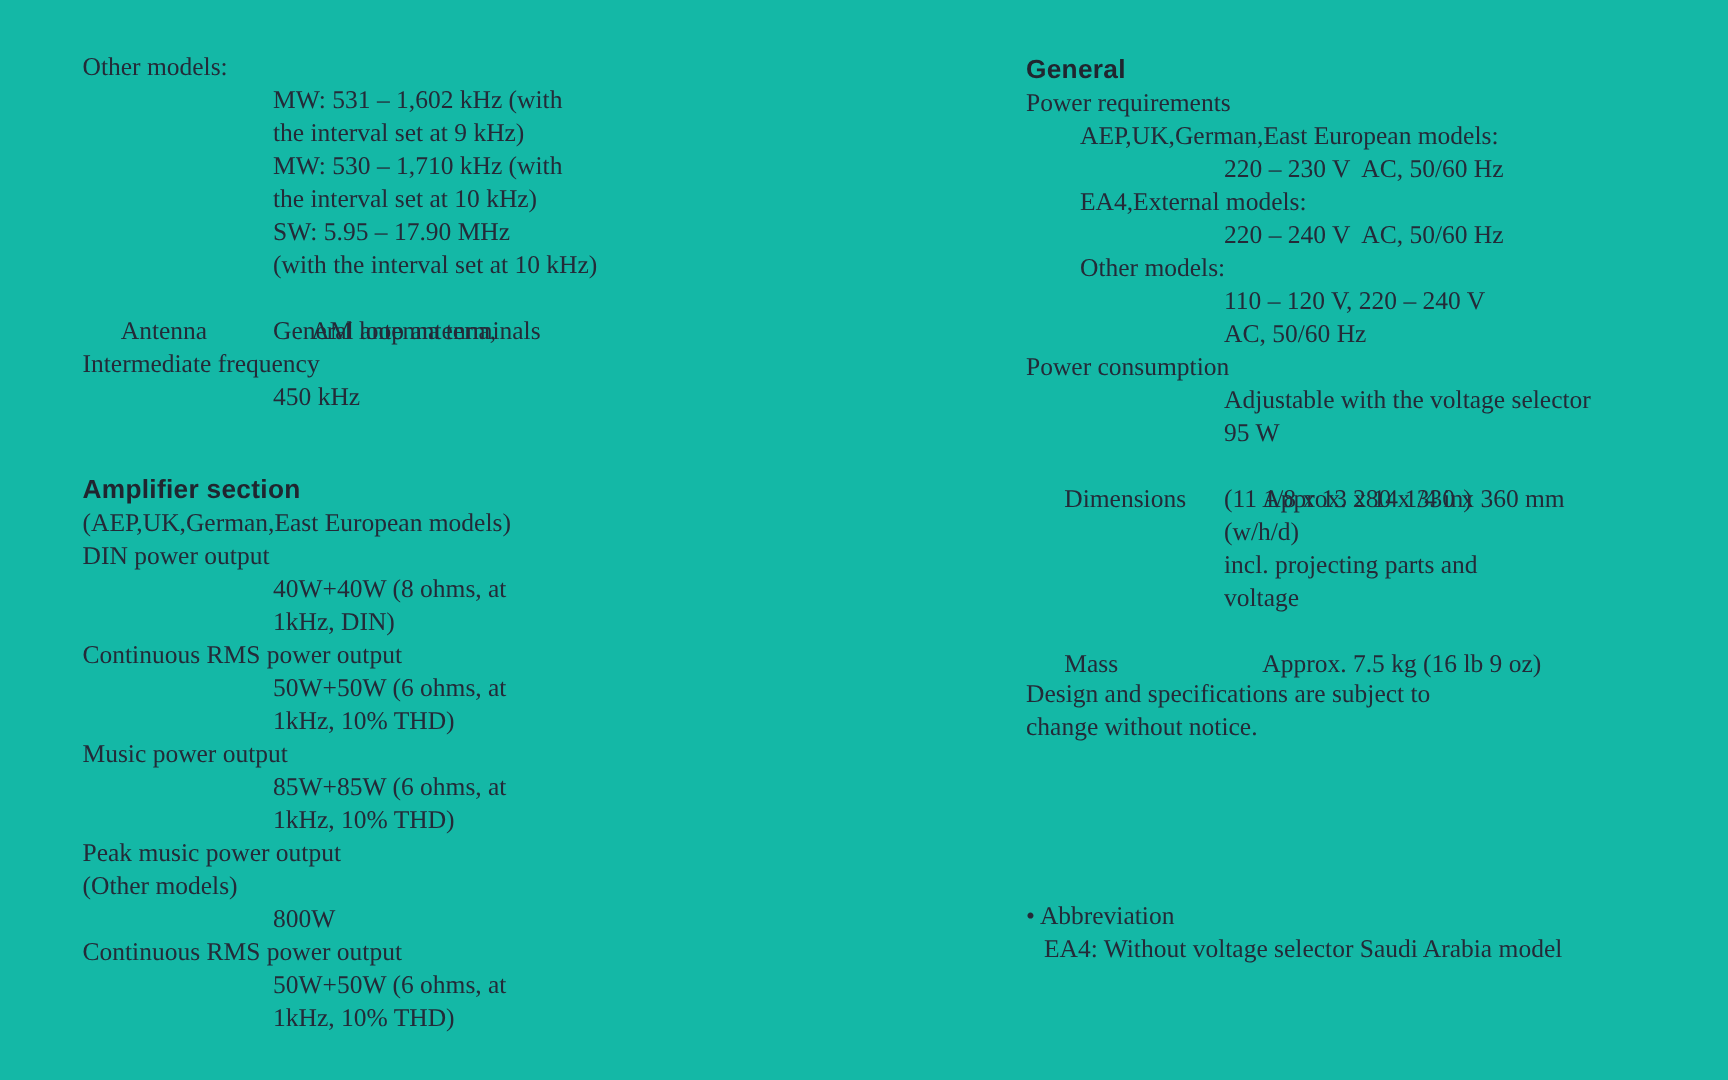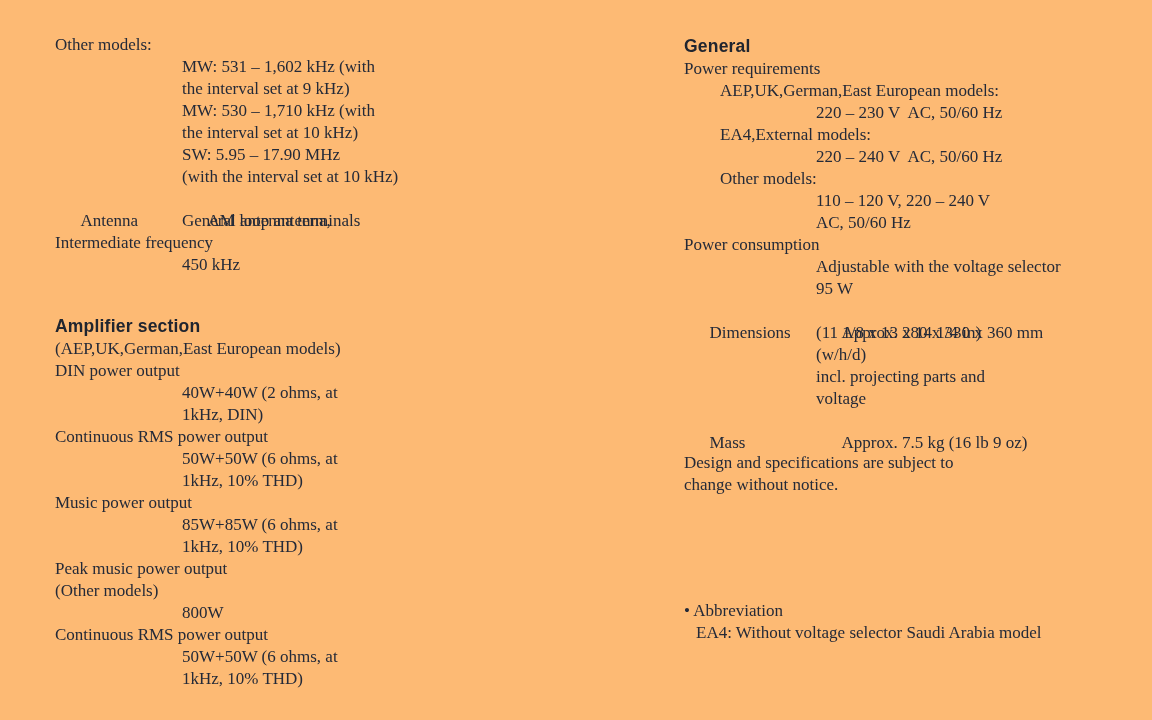--- a/index.html
+++ b/index.html
@@ -1,20 +1,20 @@
 <!DOCTYPE html>
 <html><head>
 <meta charset="utf-8">
 <style>
   html, body { margin: 0; padding: 0; background: #ffffff; }
   .page {
     position: relative;
     width: 1152px;
     height: 720px;
-    background: #fdba74;
+    background: #14b8a6;
     overflow: hidden;
     font-family: "Liberation Serif", "DejaVu Serif", serif;
     font-size: 17px;
     color: #242a38;
   }
   .col { position: absolute; }
   .col-left  { left: 55px;  top: 34px; width: 520px; }
   .col-right { left: 684px; top: 34px; width: 470px; }
   .line {
     height: 22px;
@@ -61,21 +61,21 @@
     <div class="line">
       <span class="pair-label">Antenna</span><span>AM loop antenna,</span>
     </div>
     <div class="line ind-v">General antenna terminals</div>
     <div class="line">Intermediate frequency</div>
     <div class="line ind-v">450 kHz</div>
 
     <div class="heading">Amplifier section</div>
     <div class="line">(AEP,UK,German,East European models)</div>
     <div class="line">DIN power output</div>
-    <div class="line ind-v">40W+40W (2 ohms, at</div>
+    <div class="line ind-v">40W+40W (8 ohms, at</div>
     <div class="line ind-v">1kHz, DIN)</div>
     <div class="line">Continuous RMS power output</div>
     <div class="line ind-v">50W+50W (6 ohms, at</div>
     <div class="line ind-v">1kHz, 10% THD)</div>
     <div class="line">Music power output</div>
     <div class="line ind-v">85W+85W (6 ohms, at</div>
     <div class="line ind-v">1kHz, 10% THD)</div>
     <div class="line">Peak music power output</div>
     <div class="line">(Other models)</div>
     <div class="line ind-v">800W</div>

